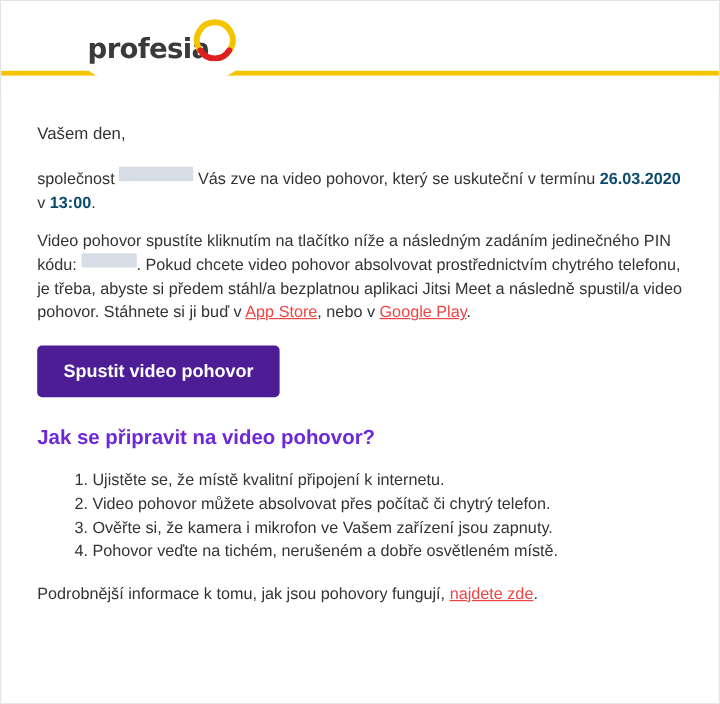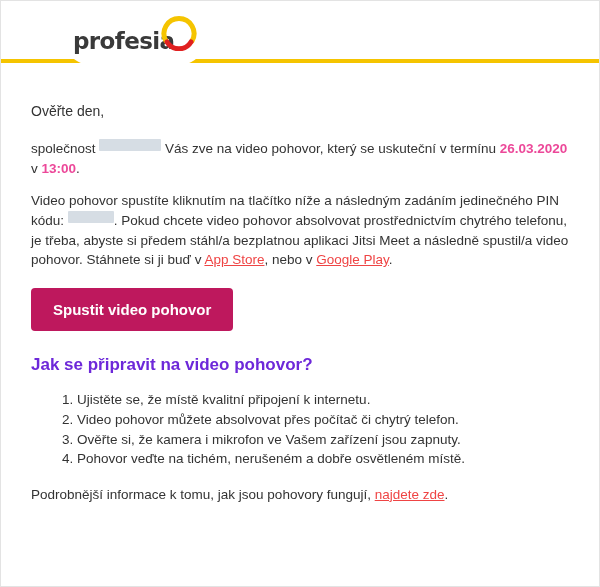--- a/index.html
+++ b/index.html
@@ -92,32 +92,32 @@
   .redacted {
     display: inline-block;
     background: #d6dde4;
     color: transparent;
     border-radius: 1px;
     vertical-align: baseline;
     user-select: none;
   }
   .redacted-company { width: 62px; height: 12px; }
   .redacted-pin { width: 46px; height: 12px; }
-  strong { font-weight: bold; color: #ec4899; }
+  strong { font-weight: bold; color: #0c4a6e; }
   a.link {
     color: #ef4444;
   }
 
   
   .cta-wrap {
     margin: 18px 0 22px 0;
   }
   .cta {
     display: inline-block;
-    background: #be185d;
+    background: #4c1d95;
     color: #ffffff;
     font-size: 15px;
     font-weight: bold;
     padding: 13px 22px;
     border: none;
     border-radius: 4px;
     cursor: pointer;
     font-family: "Liberation Sans", sans-serif;
   }
 
@@ -150,21 +150,21 @@
       <span class="logo-text">profesia</span>
       <svg class="logo-swoosh" viewBox="0 0 40 40">
         <path d="M7 30 A15 15 0 1 1 33 30" fill="none" stroke="#f5c400" stroke-width="5" stroke-linecap="round"></path>
         <path d="M8 31 A14 14 0 0 0 32 31" fill="none" stroke="#e02020" stroke-width="5" stroke-linecap="round"></path>
       </svg>
     </div>
   </div>
 
   <div class="content">
 
-    <p class="greeting">Ověřte den,</p>
+    <p class="greeting">Vašem den,</p>
 
     <p class="para">
       <span>společnost </span><span class="redacted redacted-company">&nbsp;</span><span> Vás zve na video pohovor, který se uskuteční v termínu </span><strong>26.03.2020</strong><span> v </span><strong>13:00</strong><span>.</span>
     </p>
 
     <p class="para">
       <span>Video pohovor spustíte kliknutím na tlačítko níže a následným zadáním jedinečného PIN kódu: </span><span class="redacted redacted-pin">&nbsp;</span><span>. Pokud chcete video pohovor absolvovat prostřednictvím chytrého telefonu, je třeba, abyste si předem stáhl/a bezplatnou aplikaci Jitsi Meet a následně spustil/a video pohovor. Stáhnete si ji buď v </span><a class="link" href="#">App Store</a><span>, nebo v </span><a class="link" href="#">Google Play</a><span>.</span>
     </p>
 
     <div class="cta-wrap">

